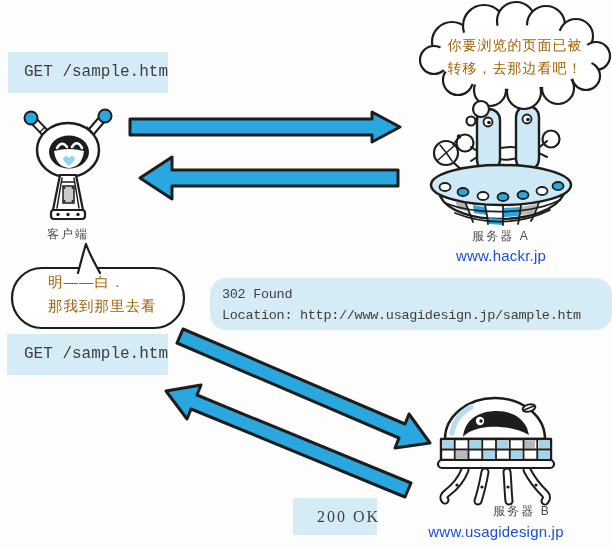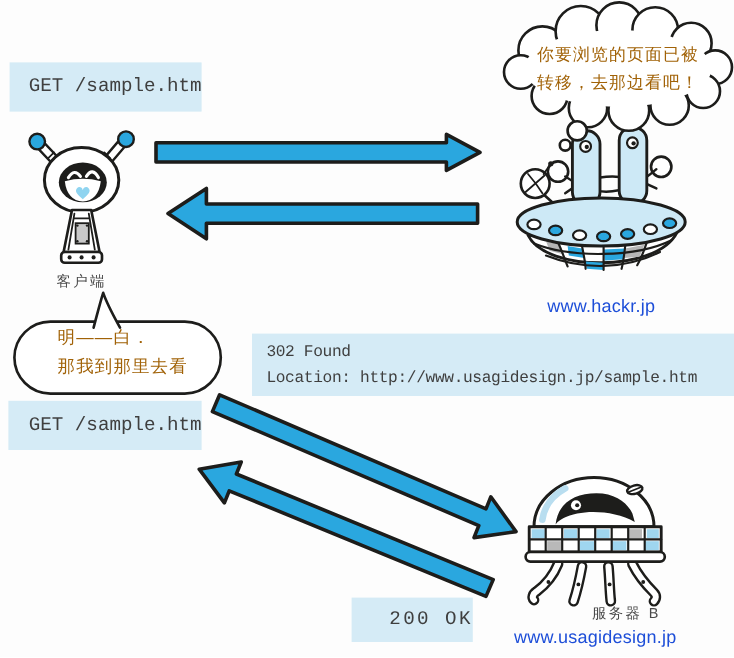--- a/index.html
+++ b/index.html
@@ -25,30 +25,30 @@
 </style>
 </head>
 <body>
 
 <div id="canvas">
 
   <div class="msg msg-single" style="left:8px;top:52px;width:160px;height:41px;line-height:41px;padding-left:10px;box-sizing:border-box;">
     <span>GET /sample.htm</span>
   </div>
 
-  <div class="msg msg-double" style="left:210px;top:278px;width:402px;height:52px;padding:6px 0 0 12px;box-sizing:border-box;">
+  <div class="msg msg-double" style="left:210px;top:278px;width:402px;height:52px;padding:6px 0 0 12px;box-sizing:border-box;border-radius:16px;">
     <span style="display:block;">302 Found</span>
     <span style="display:block;">Location: http://www.usagidesign.jp/sample.htm</span>
   </div>
 
   <div class="msg msg-single" style="left:7px;top:334px;width:161px;height:41px;line-height:41px;padding-left:10px;box-sizing:border-box;">
     <span>GET /sample.htm</span>
   </div>
 
-  <div class="msg msg-single" style="left:293px;top:498px;width:101px;height:37px;line-height:37px;padding-left:24px;box-sizing:border-box;letter-spacing:2px;">
+  <div class="msg msg-single" style="left:293px;top:498px;width:84px;height:37px;line-height:37px;padding-left:24px;box-sizing:border-box;letter-spacing:2px;font-family:Liberation Serif, serif;">
     <span>200 OK</span>
   </div>
 
   <svg class="abs" style="left:0;top:0;" width="612" height="548" viewBox="0 0 612 548">
     <polygon class="arrow" points="130,119 372,119 372,112 400,127 372,142 372,135 130,135"></polygon>
     <polygon class="arrow" points="398,170 172,170 172,157 140,178 172,199 172,186 398,186"></polygon>
     <polygon class="arrow" points="183,329 405,424 409,414 430,443 395,448 399,438 177,343"></polygon>
     <polygon class="arrow" points="411,483 197,395 201,385 166,391 187,419 191,409 405,497"></polygon>
   </svg>
 
@@ -119,20 +119,21 @@
       <ellipse class="f-lb ol" stroke-width="2.5" cx="76" cy="82" rx="70" ry="20"></ellipse>
       <ellipse class="f-w ol" stroke-width="1.8" cx="20" cy="84" rx="5.5" ry="4"></ellipse>
       <ellipse class="f-ac ol" stroke-width="1.8" cx="38" cy="89" rx="5.5" ry="4"></ellipse>
       <ellipse class="f-w ol" stroke-width="1.8" cx="58" cy="93" rx="5.5" ry="4"></ellipse>
       <ellipse class="f-ac ol" stroke-width="1.8" cx="78" cy="94" rx="5.5" ry="4"></ellipse>
       <ellipse class="f-ac ol" stroke-width="1.8" cx="98" cy="92" rx="5.5" ry="4"></ellipse>
       <ellipse class="f-w ol" stroke-width="1.8" cx="117" cy="88" rx="5.5" ry="4"></ellipse>
       <ellipse class="f-ac ol" stroke-width="1.8" cx="133" cy="83" rx="5.5" ry="4"></ellipse>
     </g>
   </svg>
+  <div class="cn-label" style="left:425px;top:228px;width:152px;">服务器 A</div>
   <div class="url-label" style="left:425px;top:247px;width:152px;">www.hackr.jp</div>
 
   <svg class="abs" style="left:418px;top:0px;" width="194" height="130" viewBox="0 0 194 130">
     <g class="f-w ol" stroke-width="2.2">
       <circle cx="34" cy="42" r="20"></circle>
         <circle cx="66" cy="26" r="21"></circle>
         <circle cx="98" cy="21" r="19"></circle>
       <circle cx="128" cy="25" r="19"></circle>
         <circle cx="158" cy="36" r="17"></circle>
         <circle cx="178" cy="56" r="14"></circle>

